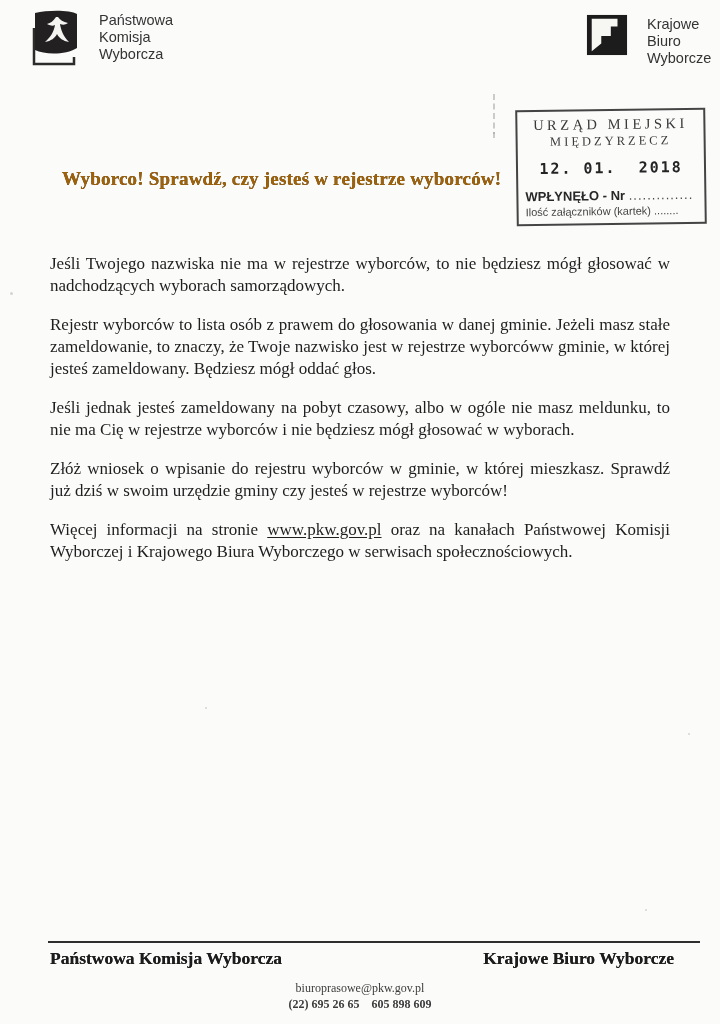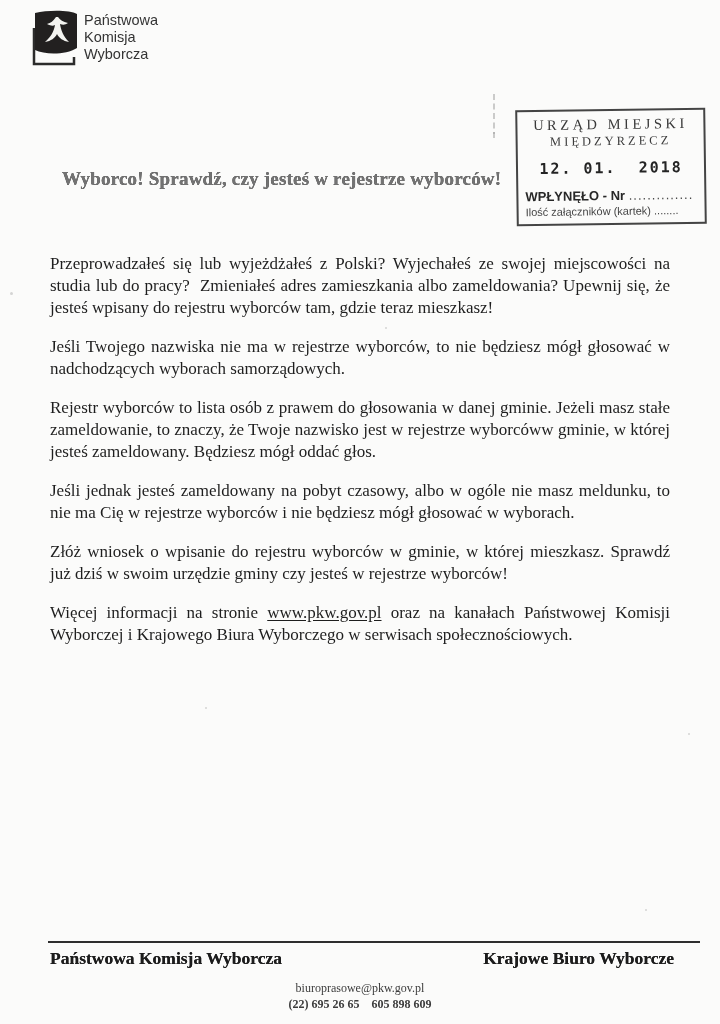--- a/index.html
+++ b/index.html
@@ -7,21 +7,21 @@
     width: 720px; height: 1024px;
     background: #fbfbfa;
     font-family: "Liberation Serif", serif;
     color: #1e1e1e;
     position: relative;
     overflow: hidden;
   }
   .page { position: absolute; inset: 0; }
 
   
-  .logo-block { position: absolute; display: flex; gap: 4px; align-items: flex-start; }
+  .logo-block { position: absolute; display: flex; gap: 19px; align-items: flex-start; }
   .logo-left  { left: 30px; top: 10px; }
   .logo-right { left: 586px; top: 14px; }
   .logo-text {
     font-family: "Liberation Sans", sans-serif;
     font-size: 14.5px; line-height: 17px; color: #343434;
     padding-top: 2px;
   }
   .doc-title {
     position: absolute; left: 50%; top: 20px; transform: translateX(-50%);
     margin: 0;
@@ -66,21 +66,21 @@
   }
   .stamp-received .dots { font-weight: 400; letter-spacing: 1px; color: #4a4a4a; }
   .stamp-attachments {
     margin-top: 2px; font-family: "Liberation Sans", sans-serif;
     font-size: 11px; color: #454545; white-space: nowrap;
   }
 
   
   .doc-heading {
     position: absolute; left: 62px; top: 168px; margin: 0;
-    font-size: 19px; font-weight: 700; color: #737373;
+    font-size: 19px; font-weight: 700; color: #a16207;
     letter-spacing: 0.2px; white-space: nowrap;
     text-shadow: 0 0 0.5px #2a2a2a;
   }
   .body-text {
     position: absolute; left: 50px; top: 253px; width: 620px;
   }
   .body-text p {
     margin: 0 0 17px 0;
     font-size: 17px; line-height: 22px;
     text-align: justify; color: #1e1e1e;
@@ -123,41 +123,53 @@
       </svg>
     </span>
     <div class="logo-text">
       <div>Państwowa</div>
       <div>Komisja</div>
       <div>Wyborcza</div>
     </div>
   </div>
 
 
+  <div class="logo-block logo-right">
+    <span>
+      <svg width="42" height="42" viewBox="0 0 44 44">
+        <rect x="1" y="1" width="42" height="42" fill="#1d1c1c"></rect>
+        <path d="M6 5 L33 5 L33 13 L26 13 L26 23 L16 23 L16 31 L6 39 Z" fill="#f6f6f3"></path>
+      </svg>
+    </span>
+    <div class="logo-text">
+      <div>Krajowe</div>
+      <div>Biuro</div>
+      <div>Wyborcze</div>
+    </div>
+  </div>
 
   <div class="artifact-vline"></div>
   <div class="speck" style="left:10px; top:292px; width:3px; height:3px;"></div>
   <div class="speck" style="left:493px; top:132px; width:2px; height:2px;"></div>
   <div class="speck" style="left:205px; top:707px; width:2px; height:2px;"></div>
   <div class="speck" style="left:688px; top:733px; width:2px; height:2px;"></div>
   <div class="speck" style="left:645px; top:909px; width:2px; height:2px;"></div>
   <div class="speck" style="left:385px; top:327px; width:2px; height:2px;"></div>
 
   <div class="stamp">
     <div class="stamp-office1">URZĄD MIEJSKI</div>
     <div class="stamp-office2">MIĘDZYRZECZ</div>
     <div class="stamp-date">12. 01.  2018</div>
     <div class="stamp-received"><span>WPŁYNĘŁO - Nr </span><span class="dots">..............</span></div>
     <div class="stamp-attachments"><span>Ilość załączników (kartek) </span><span class="dots">........</span></div>
   </div>
 
   <h2 class="doc-heading">Wyborco! Sprawdź, czy jesteś w rejestrze wyborców!</h2>
 
   <main class="body-text">
-    <p>Przeprowadzałeś się lub wyjeżdżałeś z Polski? Wyjechałeś ze swojej miejscowości na studia lub do pracy? &nbsp;Zmieniałeś adres zamieszkania albo zameldowania? Upewnij się, że jesteś wpisany do rejestru wyborców tam, gdzie teraz mieszkasz!</p>
     <p>Jeśli Twojego nazwiska nie ma w rejestrze wyborców, to nie będziesz mógł głosować w nadchodzących wyborach samorządowych.</p>
     <p>Rejestr wyborców to lista osób z prawem do głosowania w danej gminie. Jeżeli masz stałe zameldowanie, to znaczy, że Twoje nazwisko jest w rejestrze wyborcóww gminie, w której jesteś zameldowany. Będziesz mógł oddać głos.</p>
     <p>Jeśli jednak jesteś zameldowany na pobyt czasowy, albo w ogóle nie masz meldunku, to nie ma Cię w rejestrze wyborców i nie będziesz mógł głosować w wyborach.</p>
     <p>Złóż wniosek o wpisanie do rejestru wyborców w gminie, w której mieszkasz. Sprawdź już dziś w swoim urzędzie gminy czy jesteś w rejestrze wyborców!</p>
     <p><span>Więcej informacji na stronie </span><span class="pkw-link">www.pkw.gov.pl</span><span> oraz na kanałach Państwowej Komisji Wyborczej i Krajowego Biura Wyborczego w serwisach społecznościowych.</span></p>
   </main>
 
   <div class="footer-rule"></div>
   <div class="footer-names">
     <span>Państwowa Komisja Wyborcza</span>

